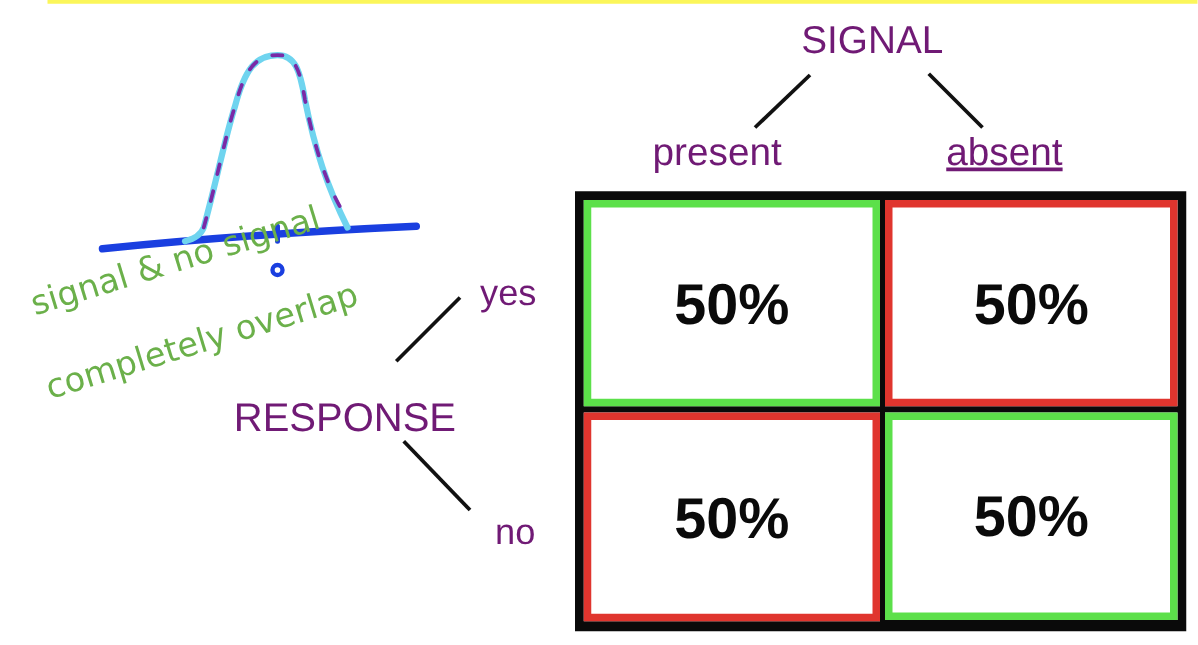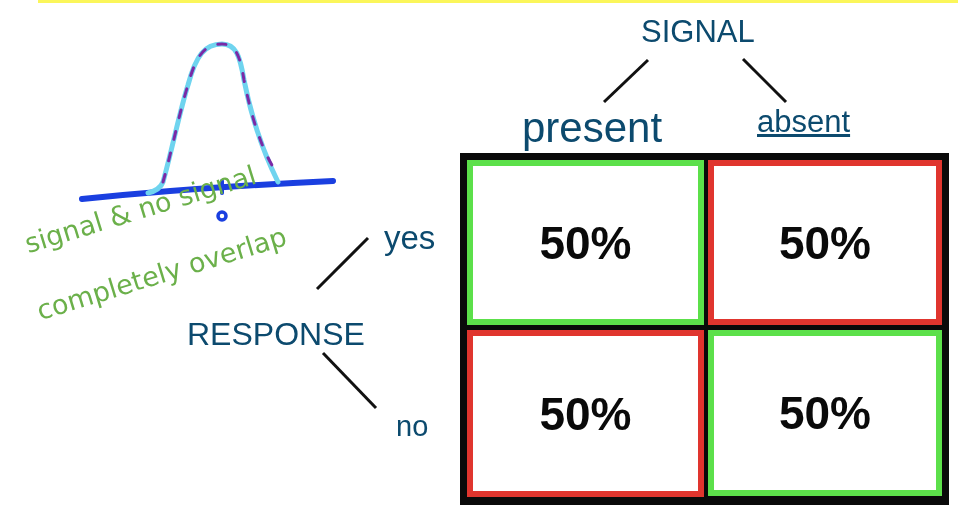--- a/index.html
+++ b/index.html
@@ -6,25 +6,25 @@
     body {
       width: 958px; height: 516px; position: relative; overflow: hidden;
       background: #ffffff;
       font-family: "Liberation Sans", sans-serif;
     }
     .top-band {
       position: absolute; left: 38px; top: 0; width: 920px; height: 3px;
       background: #fbf65a;
     }
     .abs { position: absolute; }
-    .label { color: #0c4a6e; font-family: "Liberation Sans", sans-serif; white-space: nowrap; }
+    .label { color: #701a75; font-family: "Liberation Sans", sans-serif; white-space: nowrap; }
     .signal-title { left: 641px; top: 14px; font-size: 31px; letter-spacing: 0px; }
-    .col-present { left: 522px; top: 104px; font-size: 42px; }
+    .col-present { left: 522px; top: 104px; font-size: 31px; }
     .col-absent  { left: 757px; top: 104px; font-size: 31px; text-decoration: underline; }
-    .row-yes { left: 384px; top: 219px; font-size: 33px; }
+    .row-yes { left: 384px; top: 219px; font-size: 29px; }
     .row-no  { left: 396px; top: 386px; font-size: 29px; margin-top: 24px; }
     .response-title { left: 187px; top: 316px; font-size: 32px; }
 
     .grid {
       position: absolute; left: 460px; top: 153px; width: 489px; height: 352px;
       background: #0a0a0a; box-sizing: border-box;
     }
     .cell {
       position: absolute; box-sizing: border-box; background: #ffffff;
       display: flex; align-items: center; justify-content: center;

